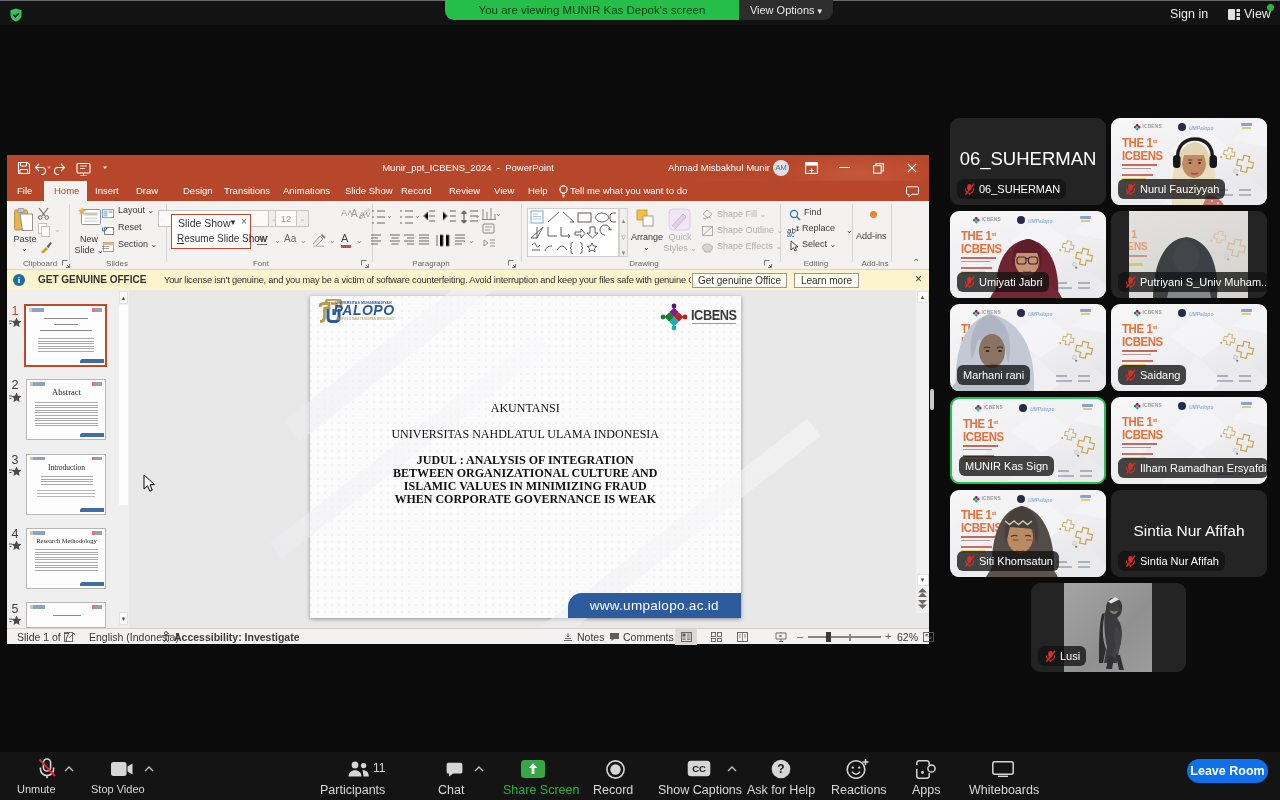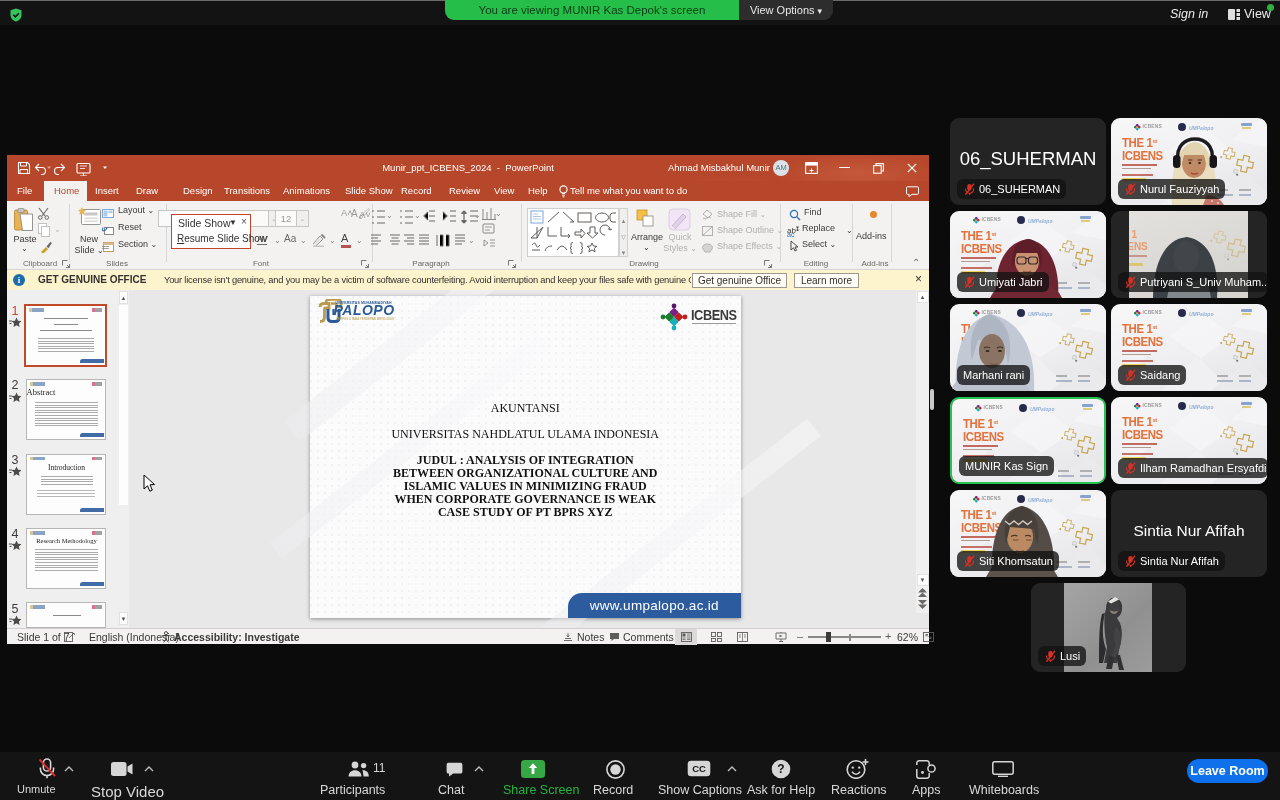--- a/index.html
+++ b/index.html
@@ -6,21 +6,21 @@
   html,body { width:1280px; height:800px; overflow:hidden; background:#0a0a0a;
     font-family:"Liberation Sans", sans-serif; -webkit-font-smoothing:antialiased; }
   .abs { position:absolute; }
   #stage { position:relative; width:1280px; height:800px; background:#0b0b0b; }
 
   
   #topbar { position:absolute; left:0; top:0; width:1280px; height:25px; background:#131313; border-top:1px solid #6a6a6a; }
   #banner { position:absolute; left:445px; top:0; width:388px; height:20px; }
   #banner .green { position:absolute; left:0; top:0; width:294px; height:20px; background:#25be48; border-radius:0 0 0 9px; color:#0c3b18; font-size:11.5px; line-height:20px; text-align:center; }
   #banner .vopt { position:absolute; left:294px; top:0; width:94px; height:20px; background:#2d2d2d; border-radius:0 0 9px 0; color:#e8e8e8; font-size:11px; line-height:20px; text-align:center; }
-  .signin { position:absolute; left:1170px; top:7px; color:#ececec; font-size:12.5px;font-style:italic; }
+  .signin { position:absolute; left:1170px; top:7px; color:#ececec; font-size:12.5px; }
   .viewbtn { position:absolute; left:1226px; top:7px; color:#ececec; font-size:12.5px; }
   .greendot { position:absolute; left:1267px; top:4px; width:7px; height:7px; border-radius:50%; background:#2eb43c; }
 
   
   #ppt { position:absolute; left:7px; top:155px; width:922px; height:489px; background:#f3f2f1; }
   #ppt-title { position:absolute; left:0; top:0; width:922px; height:26px; background:#b7472a; }
   #ppt-menu  { position:absolute; left:0; top:26px; width:922px; height:20px; background:#b7472a; }
   #ppt-ribbon{ position:absolute; left:0; top:46px; width:922px; height:69px; background:#f3f2f1; border-bottom:1px solid #d8d6d4; }
   #ppt-warn  { position:absolute; left:0; top:115px; width:922px; height:20px; background:#fdf3cd; }
   #ppt-body  { position:absolute; left:0; top:135px; width:922px; height:338px; background:#e9e8e8; overflow:hidden; }
@@ -383,21 +383,21 @@
           <div class="abs minitxt" style="left:18px;top:12px;width:44px;height:3px"></div>
           <div class="abs minitxt" style="left:28px;top:18px;width:24px;height:3px"></div>
           <div class="abs minitxt" style="left:14px;top:24px;width:52px;height:3px"></div>
           <div class="abs minitxtb" style="left:12px;top:32px;width:56px;height:14px"></div>
           <div class="abs miniribbon"></div>
         </div>
 
         <div class="abs thumb" style="top:89px">
           <div class="abs minipal" style="left:3px;top:2px"></div>
           <div class="abs miniicb" style="right:3px;top:2px"></div>
-          <div class="abs" style="left:0;top:7px;width:80px;text-align:left;font-family:'Liberation Serif',serif;font-size:8.5px;color:#222">Abstract</div>
+          <div class="abs" style="left:0;top:7px;width:80px;text-align:center;font-family:'Liberation Serif',serif;font-size:8.5px;color:#222">Abstract</div>
           <div class="abs minitxtb" style="left:8px;top:22px;width:63px;height:26px"></div>
           <div class="abs miniribbon"></div>
         </div>
 
         <div class="abs thumb" style="top:163.5px">
           <div class="abs minipal" style="left:3px;top:2px"></div>
           <div class="abs miniicb" style="right:3px;top:2px"></div>
           <div class="abs" style="left:0;top:8px;width:80px;text-align:center;font-family:'Liberation Serif',serif;font-size:7.5px;color:#222">Introduction</div>
           <div class="abs minitxtb" style="left:14px;top:21px;width:52px;height:10px"></div>
           <div class="abs minitxt" style="left:10px;top:35px;width:58px;height:8px;opacity:.6"></div>
@@ -460,21 +460,20 @@
         </svg>
         <div class="abs" style="left:381px;top:10px;font-size:15px;font-weight:bold;color:#3a3a3a;letter-spacing:-0.5px;transform:scaleX(0.85);transform-origin:left">ICBENS</div>
         <div class="abs" style="left:382px;top:26.5px;width:44px;height:1.5px;background:#9a9a9a"></div>
 
         <div class="abs sl" style="top:105px">AKUNTANSI</div>
         <div class="abs sl" style="top:131px">UNIVERSITAS NAHDLATUL ULAMA INDONESIA</div>
         <div class="abs sl" style="top:157px"><b>JUDUL&nbsp;: ANALYSIS OF INTEGRATION</b></div>
         <div class="abs sl" style="top:183px"><b>ISLAMIC VALUES IN MINIMIZING FRAUD</b></div>
         <div class="abs sl" style="top:170px"><b>BETWEEN ORGANIZATIONAL CULTURE AND</b></div>
         <div class="abs sl" style="top:196px"><b>WHEN CORPORATE GOVERNANCE IS WEAK</b></div>
-        <div class="abs sl" style="top:209px"><b>CASE STUDY OF PT BPRS XYZ</b></div>
 
         <div class="abs" style="left:258px;top:297px;width:173.5px;height:25px;background:#2d5c9e;border-radius:14px 0 0 0"></div>
         <div class="abs" style="left:258px;top:297px;width:173.5px;height:25px;color:#fff;font-size:13.5px;text-align:center;line-height:25px;letter-spacing:0.3px">www.umpalopo.ac.id</div>
       </div>
 
       <div class="abs" style="left:909px;top:0;width:13px;height:323px;background:#f1f0f0"></div>
       <div class="abs" style="left:909.5px;top:1px;width:12px;height:12px;background:#fdfdfd;border:1px solid #e3e1df;color:#555;font-size:6px;text-align:center;line-height:11px">▲</div>
       <div class="abs" style="left:909.5px;top:284px;width:12px;height:12px;background:#fdfdfd;border:1px solid #e3e1df;color:#555;font-size:6px;text-align:center;line-height:11px">▼</div>
       <svg class="abs" style="left:910px;top:298px" width="11" height="22" viewBox="0 0 11 22">
         <g fill="#6b6967">
@@ -943,21 +942,21 @@
     </svg>
   <div class="abs" style="left:17px;top:783px;color:#d9d9d9;font-size:11px">Unmute</div>
 
   <svg class="abs" style="left:111px;top:762px" width="22" height="14" viewBox="0 0 22 14">
     <rect x="0" y="0" width="15.5" height="14" rx="2.5" fill="#d6d6d6"></rect>
     <path d="M16.5 4.5 L21.5 1.5 V12.5 L16.5 9.5 Z" fill="#d6d6d6"></path>
   </svg>
   <svg class="abs" style="left:144px;top:766px" width="10" height="6" viewBox="0 0 10 6">
       <path d="M1 5 L5 1 L9 5" stroke="#bdbdbd" stroke-width="1.4" fill="none"></path>
     </svg>
-  <div class="abs" style="left:91px;top:783px;color:#d9d9d9;font-size:15px">Stop Video</div>
+  <div class="abs" style="left:91px;top:783px;color:#d9d9d9;font-size:11px">Stop Video</div>
 
   <svg class="abs" style="left:347px;top:761px" width="23" height="16" viewBox="0 0 23 16">
     <circle cx="8" cy="4" r="3.4" fill="#d6d6d6"></circle>
     <path d="M1.5 15.5 c0-4 2.9-6.3 6.5-6.3 s6.5 2.3 6.5 6.3 Z" fill="#d6d6d6"></path>
     <circle cx="16.6" cy="4.6" r="2.7" fill="#d6d6d6"></circle>
     <path d="M15.5 9.2 c3.4-.4 6.3 1.8 6.3 6.3 h-5.2" fill="#d6d6d6"></path>
   </svg>
   <div class="abs" style="left:373px;top:761px;color:#d6d6d6;font-size:12px">11</div>
   <div class="abs" style="left:320px;top:783px;color:#d9d9d9;font-size:12.5px">Participants</div>
 

